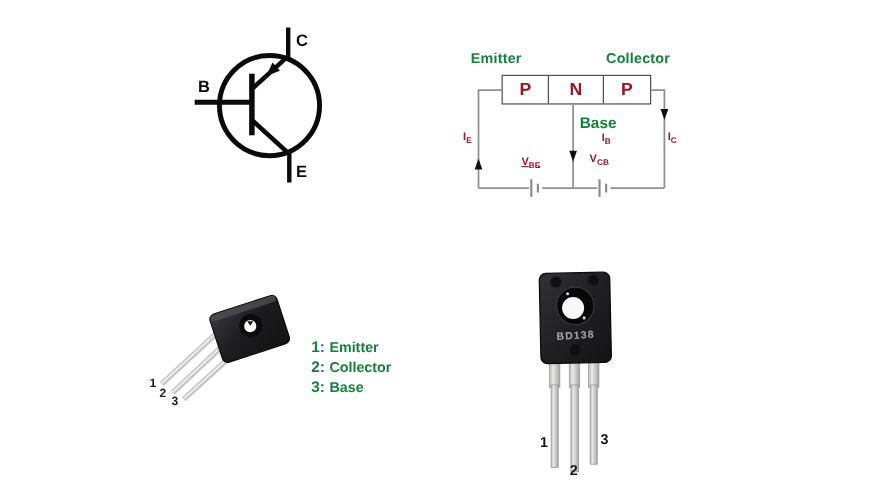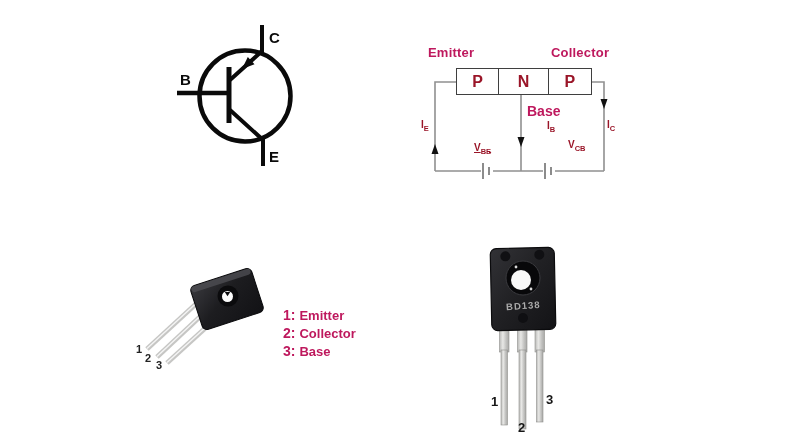--- a/index.html
+++ b/index.html
@@ -4,21 +4,21 @@
 <style>
   html,body{margin:0;padding:0;background:#fff;}
   .canvas{
     position:relative;width:792px;height:436px;background:#ffffff;
     font-family:"Liberation Sans",sans-serif;overflow:hidden;
   }
   .abs{position:absolute;}
   svg{position:absolute;overflow:visible;}
 
   
-  .cyan{color:#be185d;font-weight:bold;}
+  .cyan{color:#15803d;font-weight:bold;}
   .darkred{color:#9A1528;font-weight:bold;}
   .lead-label{font-size:15px;font-weight:bold;color:#0a0a0a;}
   .terminal-label{font-size:13px;letter-spacing:.2px;}
   .base-label{font-size:14px;}
   .cur{font-size:10px;text-align:center;}
   .cur sub{font-size:7.5px;vertical-align:sub;}
   .pin-num-small{font-size:11px;font-weight:600;color:#222;}
   .pin-num-big{font-size:13px;font-weight:600;color:#161616;}
   .legend-row{position:absolute;left:283px;font-size:13px;white-space:nowrap;}
   .legend-row .num{font-size:14px;margin-right:4px;}
@@ -91,21 +91,21 @@
 
     <polygon points="15,84 11.5,94 18.5,94" fill="#111"></polygon>
     <polygon points="101,87 97.5,77 104.5,77" fill="#111"></polygon>
     <polygon points="184,49 180.5,39 187.5,39" fill="#111"></polygon>
   </svg>
 
   <span class="abs darkred cur" style="left:421px;top:119px;"><span>I</span><sub>E</sub></span>
   <span class="abs darkred cur" style="left:503px;top:120px;margin-left:44px;"><span>I</span><sub>B</sub></span>
   <span class="abs darkred cur" style="left:607px;top:119px;"><span>I</span><sub>C</sub></span>
   <span class="abs darkred cur" style="left:474px;top:142px;text-decoration:underline;"><span>V</span><sub>BE</sub></span>
-  <span class="abs darkred cur" style="left:568px;top:139px;"><span>V</span><sub>CB</sub></span>
+  <span class="abs darkred cur" style="left:536px;top:139px;"><span>V</span><sub>CB</sub></span>
 
   <svg class="abs" style="left:130px;top:258px;" width="165" height="125" viewBox="0 0 165 125">
     <defs>
       <linearGradient id="bodyGradA" x1="0" y1="0" x2="1" y2="1">
         <stop offset="0" stop-color="#3a3a3f"></stop>
         <stop offset="0.45" stop-color="#1d1d20"></stop>
         <stop offset="1" stop-color="#121215"></stop>
       </linearGradient>
     </defs>
 

